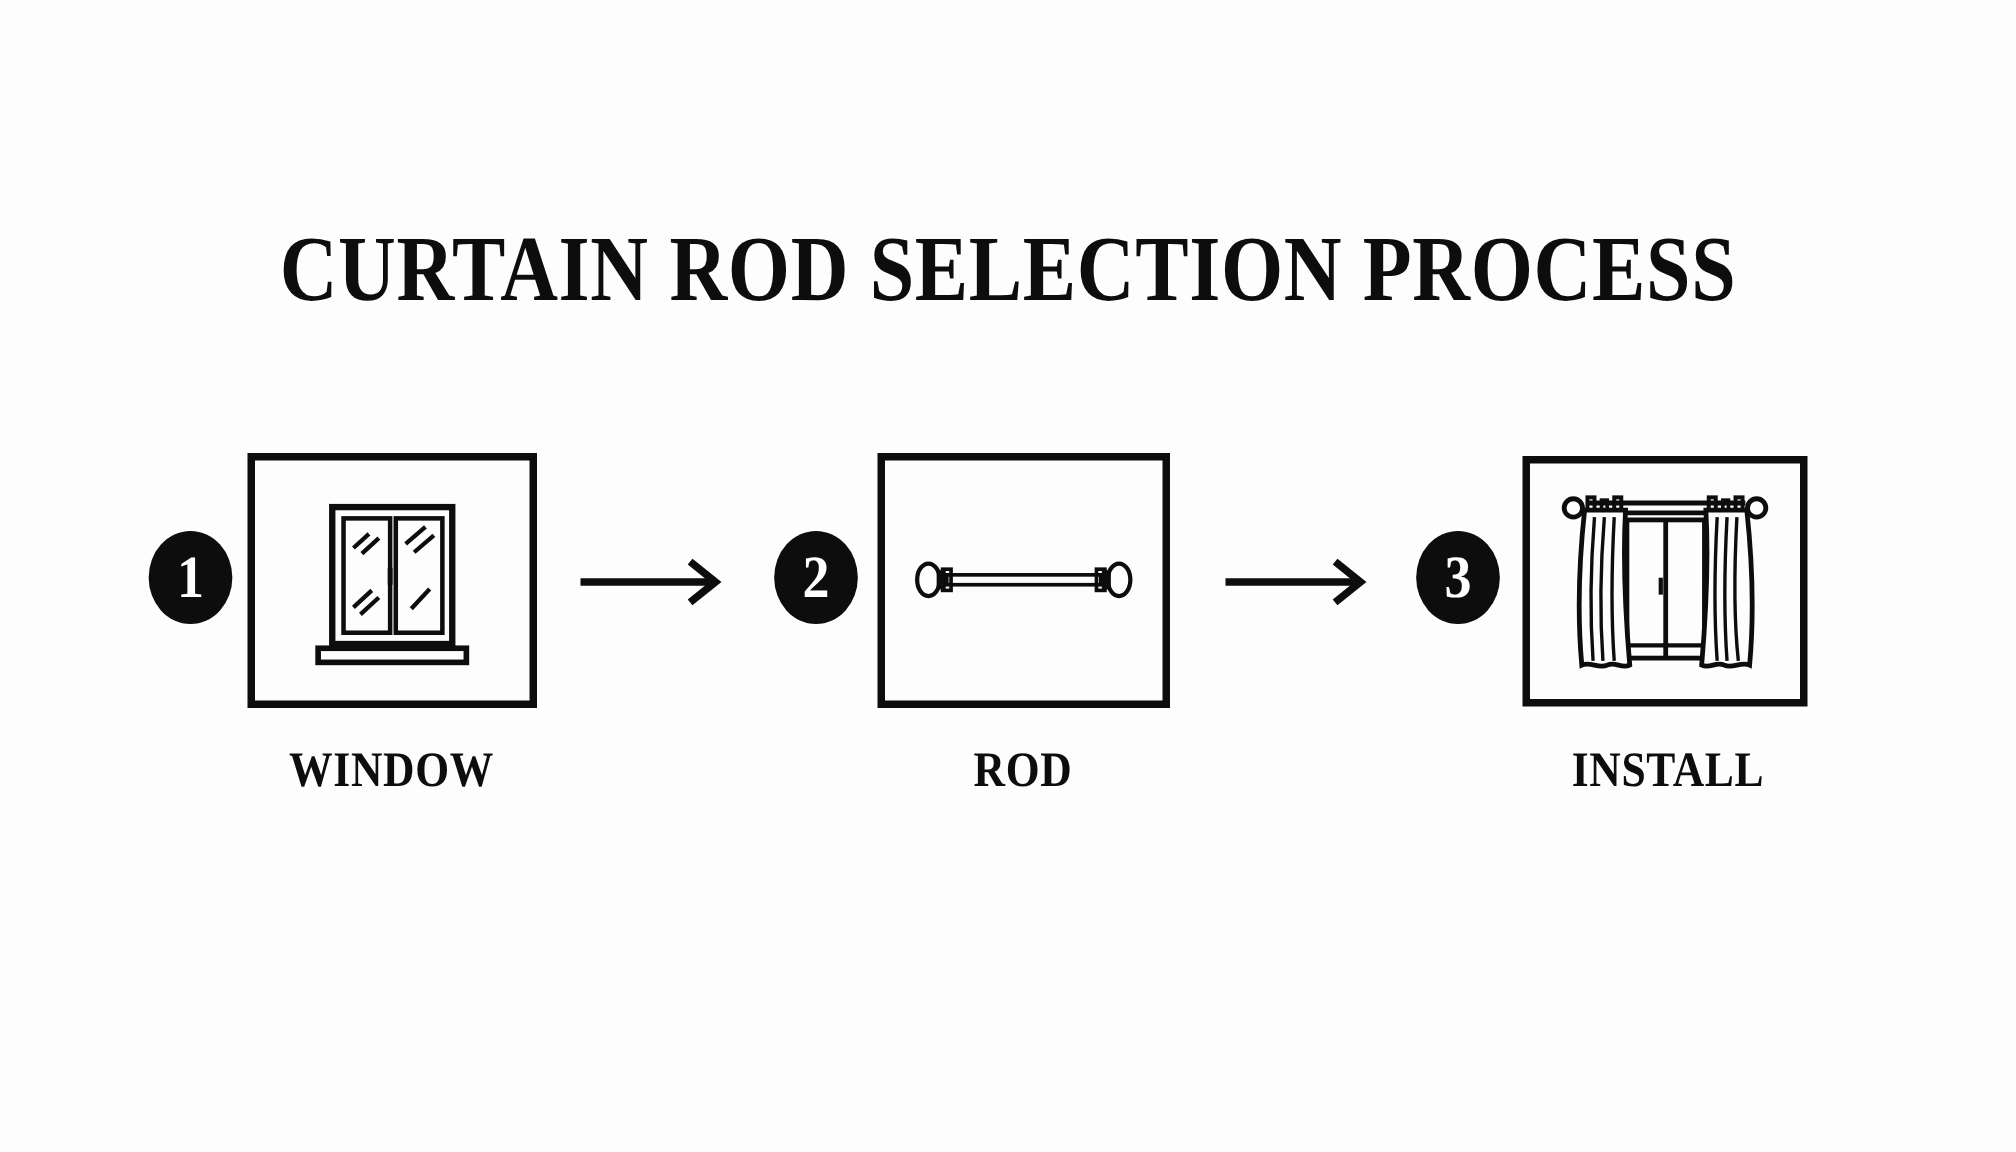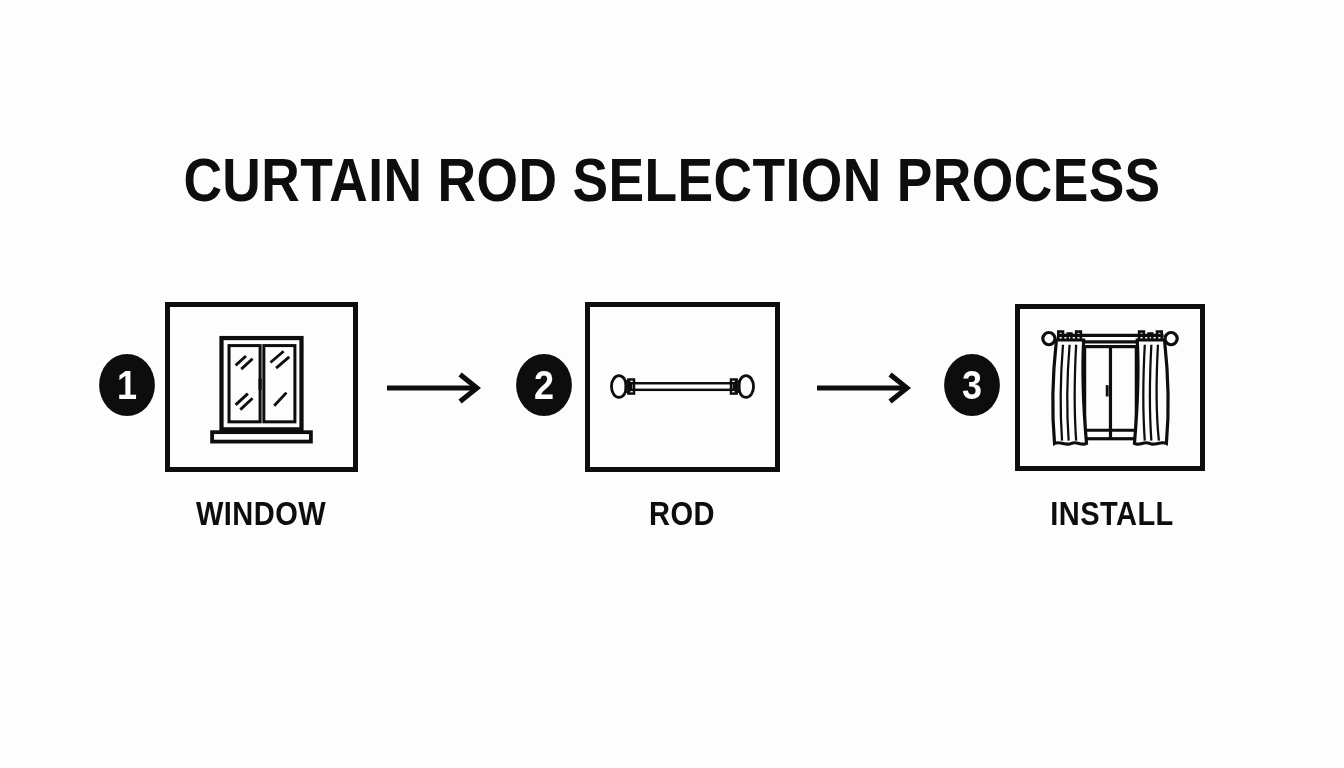--- a/index.html
+++ b/index.html
@@ -15,20 +15,21 @@
     overflow: hidden;
     position: relative;
   }
 
   #canvas {
     position: absolute;
     left: 0;
     top: 0;
     width: 1184px;
     height: 768px;
+    font-family: Liberation Serif, serif;
   }
 
   
   #page-title {
     position: absolute;
     left: 0;
     top: 146px;
     width: 1344px;
     text-align: center;
     font-size: 62px;

